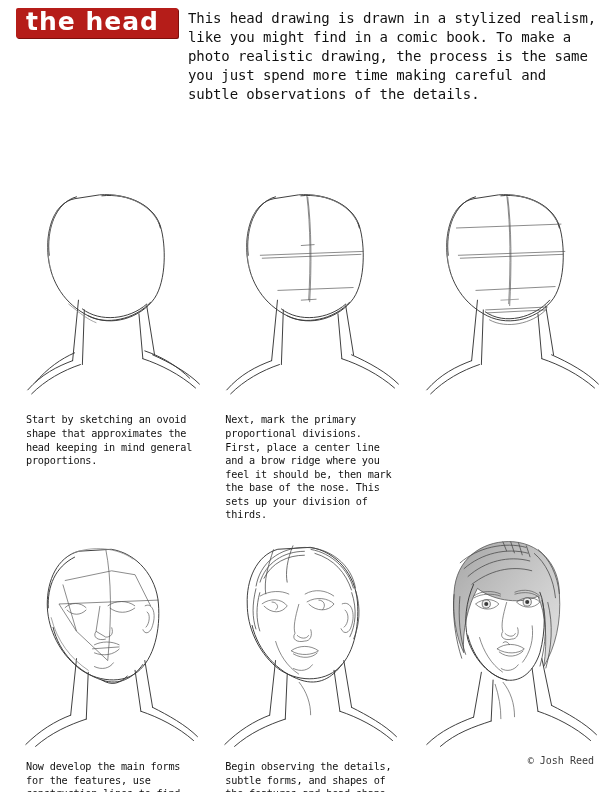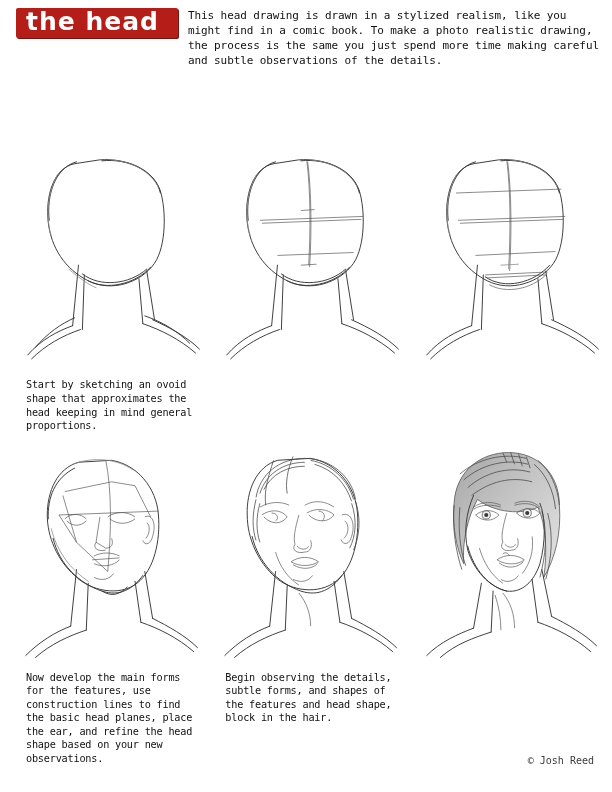--- a/index.html
+++ b/index.html
@@ -43,21 +43,21 @@
     box-shadow: 1px 1px 0 #7d0f0c;
     width: 162px;
     box-sizing: border-box;
     height: 30px;
     display: flex;
     align-items: center;
     margin-left: 6px;
   }
   .intro {
     flex: 1 1 auto;
-    font-size: 11px;
+    font-size: 14px;
     line-height: 1.35;
     padding-top: 1px;
     letter-spacing: -0.1px;
   }
 
   
   .grid {
     margin-top: 6px;
     display: grid;
     grid-template-columns: 1fr 1fr 1fr;
@@ -181,20 +181,21 @@
 
             <path d="M86 140 L100 139"></path>
             <path d="M86 196 L102 195"></path>
           </g>
           <g class="sl">
             <path d="M40 104 C30 124 28 146 34 166"></path>
             <path d="M96 88 C118 90 136 100 144 116"></path>
           </g>
         </svg>
       </div>
+      <div class="cap">Next, mark the primary proportional divisions.  First, place a center line and a brow ridge  where you feel it should be, then mark the base of the nose.  This sets up your division of thirds.</div>
     </div>
 
     <div class="cell">
       <div class="art">
         <svg viewBox="0 0 190 300" preserveAspectRatio="xMidYMin meet">
           <g class="s">
             <path d="M58 92 C36 96 28 126 31 152 C34 178 48 200 72 212 C96 224 126 214 140 194 C152 176 152 140 146 120 C139 98 112 86 84 88 Z"></path>
             <path d="M60 90 C38 96 29 124 32 150"></path>
             <path d="M146 122 C141 100 114 86 86 89"></path>
             <path d="M70 208 C90 222 120 214 136 196"></path>

